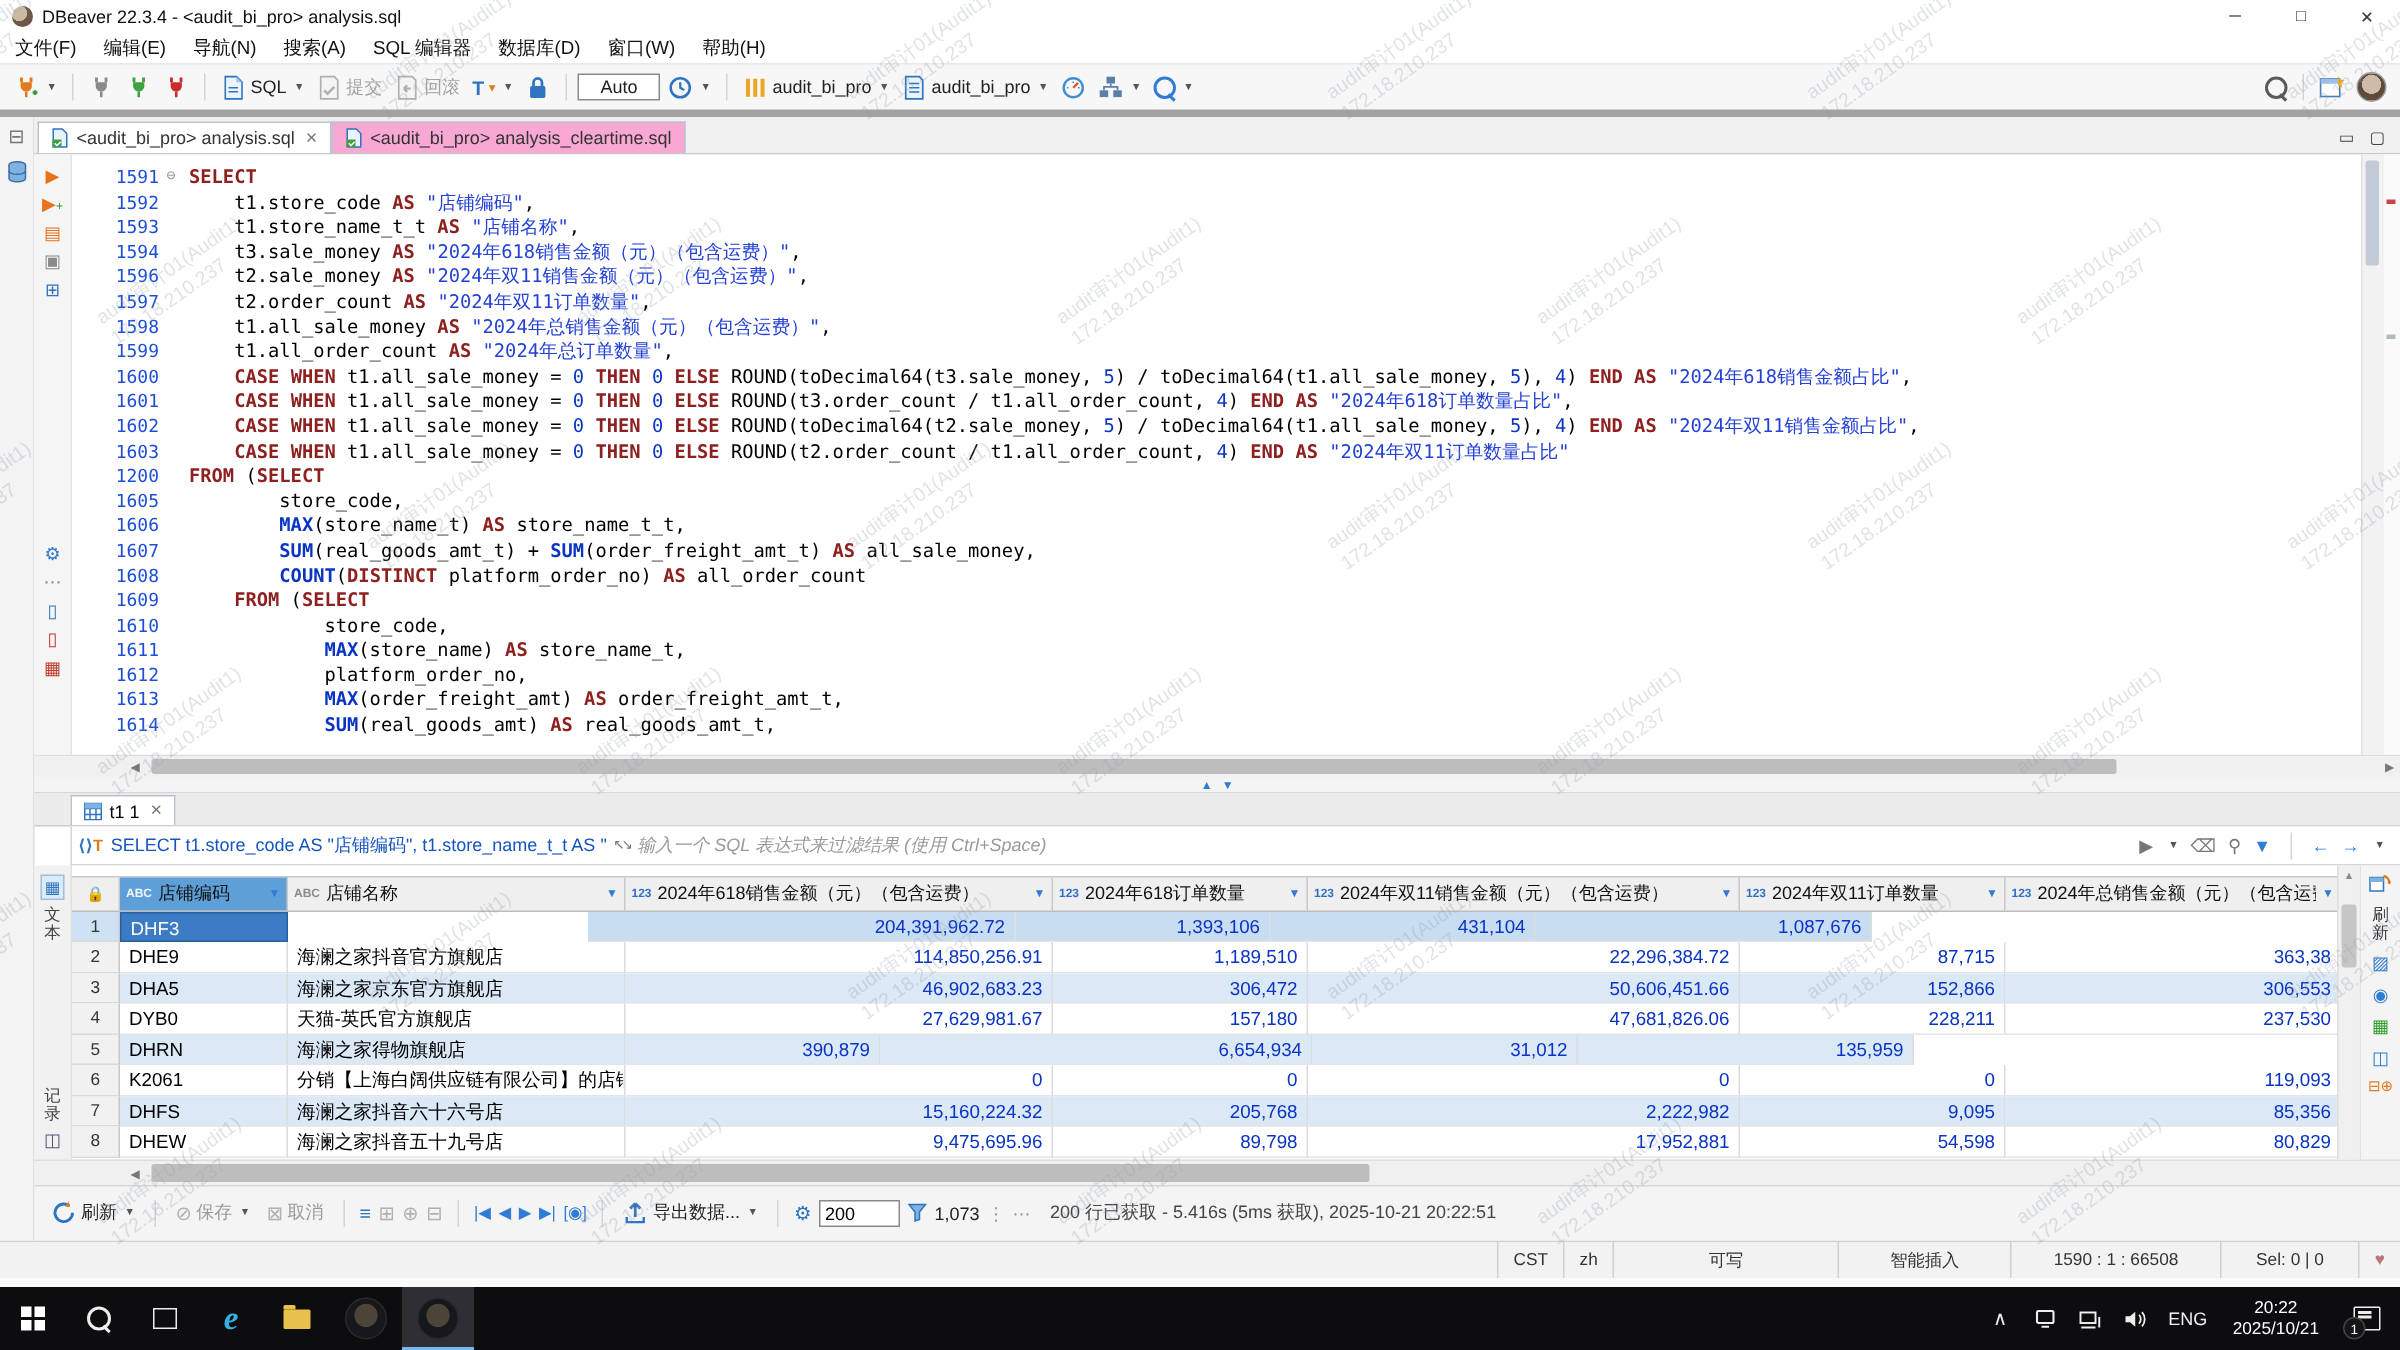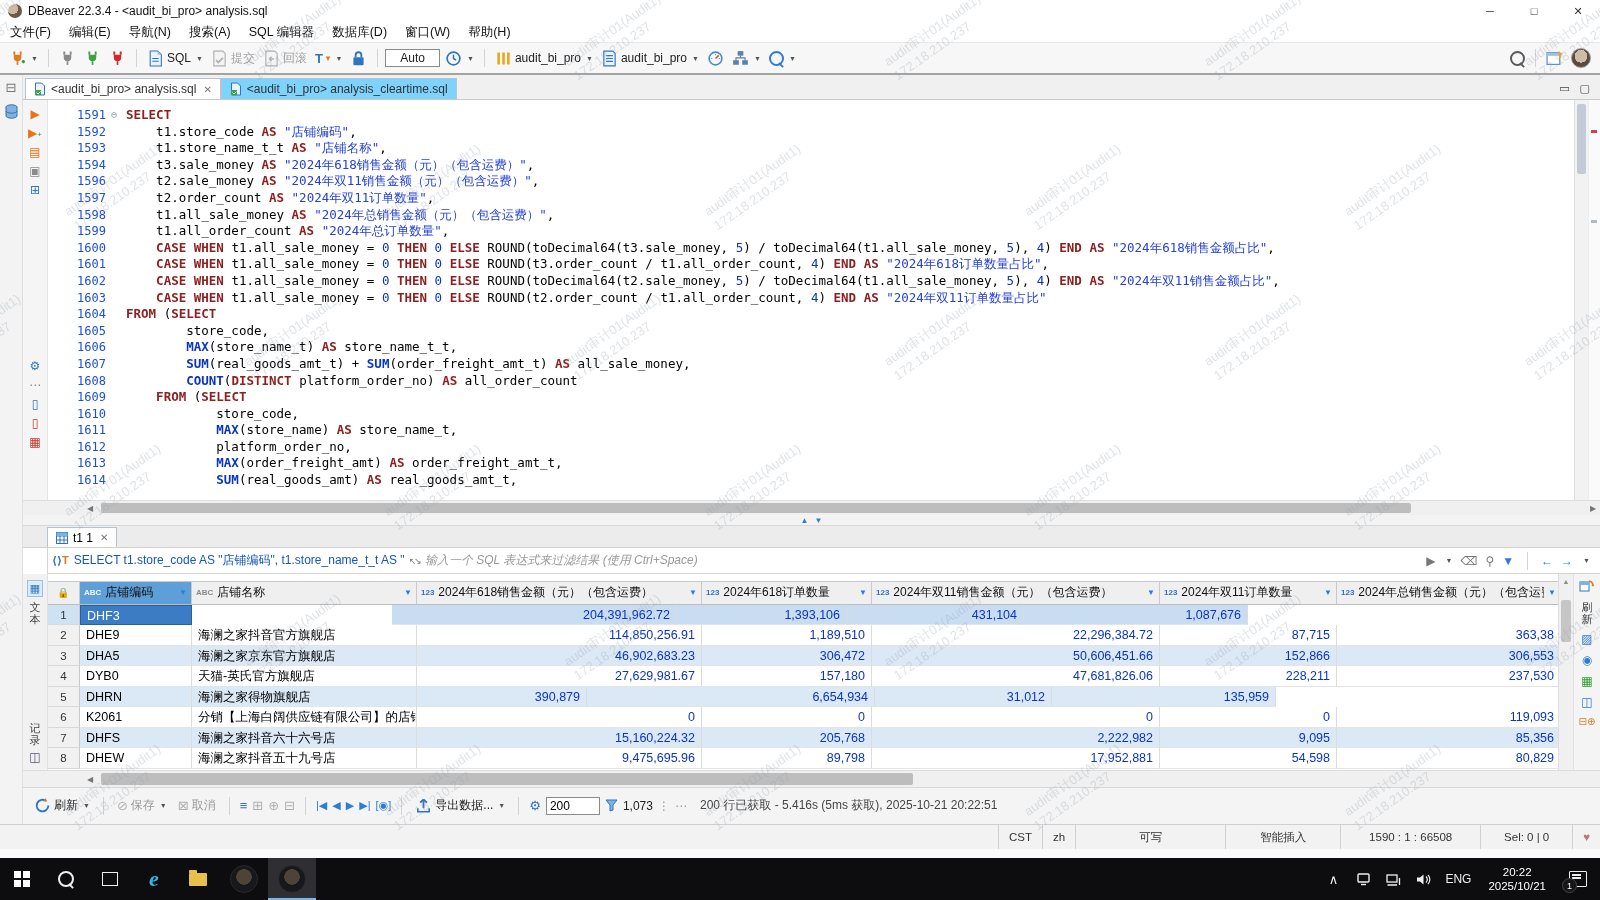--- a/index.html
+++ b/index.html
@@ -8,40 +8,40 @@
 
   
   .titlebar{height:22px;display:flex;align-items:center;padding:0 0 0 8px;background:#fff;font-size:12px;color:#111}
   .appicon{width:14px;height:14px;border-radius:50%;background:radial-gradient(circle at 35% 35%,#cbb9a4 0 40%,#6e5847 41% 100%);margin-right:6px;flex:0 0 auto}
   .wincontrols{margin-left:auto;display:flex;height:22px}
   .winbtn{width:44px;display:flex;align-items:center;justify-content:center;font-size:11px;color:#333}
   
   .menubar{height:20px;display:flex;align-items:center;gap:18px;padding:0 10px;font-size:12.5px;color:#111;background:#fff}
   .menu-item{cursor:default}
   
-  .toolbar{height:30px;display:flex;align-items:center;padding:0 6px;background:#f7f7f7;border-top:1px solid #e8e8e8;border-bottom:2px solid #a3a3a3;font-size:12px;color:#222;gap:2px}
+  .toolbar{height:30px;display:flex;align-items:center;padding:0 6px;background:#f7f7f7;border-top:1px solid #e8e8e8;border-bottom:5px solid #a3a3a3;font-size:12px;color:#222;gap:2px}
   .tsep{width:1px;height:18px;background:#d4d4d4;margin:0 5px}
   .tbtn{display:flex;align-items:center;gap:3px;padding:2px 3px;border-radius:2px}
   .dd{font-size:7px;color:#555;margin-left:2px}
   .disabled{color:#a3a3a3}
   .txbox{border:1px solid #8a8a8a;background:#fff;padding:1px 14px;font-size:12px}
   .toolbar .grow{flex:1}
   .ico{display:inline-flex;align-items:center;justify-content:center;width:17px;height:17px}
   .mag{position:relative;width:11px;height:11px;border:2px solid #5a5a5a;border-radius:50%}
   .mag::after{content:"";position:absolute;width:2px;height:6px;background:#5a5a5a;left:9px;top:9px;transform:rotate(-45deg)}
   .mag.blue{border-color:#2f7bd6}.mag.blue::after{background:#2f7bd6}
   .avatar{width:18px;height:18px;border-radius:50%;background:radial-gradient(circle at 50% 40%,#cdbca8 0 45%,#5d4a3a 46% 100%);border:1px solid #999}
   .glyph{font-size:13px;line-height:1}
   
   .workbench{display:flex;height:749px}
   .rail{width:22px;background:#f3f3f3;border-right:1px solid #e0e0e0;display:flex;flex-direction:column;align-items:center;padding-top:6px;gap:10px;font-size:12px;color:#666}
   .maincol{flex:1;display:flex;flex-direction:column;min-width:0}
   
   .tabbar{height:24px;display:flex;align-items:flex-end;background:#f0f0f0;border-bottom:1px solid #c8c8c8;padding-left:2px;font-size:12px}
-  .etab{display:flex;align-items:center;gap:5px;padding:3px 8px;border:1px solid #b9c3cf;border-bottom:none;background:#7dd3fc;color:#333;height:21px;box-sizing:border-box}
+  .etab{display:flex;align-items:center;gap:5px;padding:3px 8px;border:1px solid #b9c3cf;border-bottom:none;background:#f9a8d4;color:#333;height:21px;box-sizing:border-box}
   .etab.active{background:#fff;font-weight:normal}
   .tabx{color:#777;font-size:10px;margin-left:2px}
   .panelbtns{margin-left:auto;display:flex;gap:10px;padding:0 10px 4px 0;color:#444;font-size:11px}
   
   .editorwrap{height:400px;display:flex;min-width:0;position:relative;background:#fff}
   .gutterstrip{width:24px;background:#f5f5f5;border-right:1px solid #e4e4e4;display:flex;flex-direction:column;align-items:center;padding-top:8px;gap:7px}
   .gicon{font-size:12px;line-height:1}
   .editor{flex:1;overflow:hidden;padding-top:7px;font-family:"DejaVu Sans Mono","Liberation Mono",monospace;font-size:12.5px}
   .cl{display:flex;height:16.6px;line-height:16.6px;white-space:pre}
   .ln{width:58px;text-align:right;padding-right:5px;color:#1d4ed8;font-size:12px;flex:0 0 auto}
@@ -346,21 +346,21 @@
             <div class="cl"><span class="ln">1593</span><span class="fold"></span><span class="code">    t1.store_name_t_t <span class="kw">AS</span> <span class="str">"店铺名称"</span>,</span></div>
             <div class="cl"><span class="ln">1594</span><span class="fold"></span><span class="code">    t3.sale_money <span class="kw">AS</span> <span class="str">"2024年618销售金额（元）（包含运费）"</span>,</span></div>
             <div class="cl"><span class="ln">1596</span><span class="fold"></span><span class="code">    t2.sale_money <span class="kw">AS</span> <span class="str">"2024年双11销售金额（元）（包含运费）"</span>,</span></div>
             <div class="cl"><span class="ln">1597</span><span class="fold"></span><span class="code">    t2.order_count <span class="kw">AS</span> <span class="str">"2024年双11订单数量"</span>,</span></div>
             <div class="cl"><span class="ln">1598</span><span class="fold"></span><span class="code">    t1.all_sale_money <span class="kw">AS</span> <span class="str">"2024年总销售金额（元）（包含运费）"</span>,</span></div>
             <div class="cl"><span class="ln">1599</span><span class="fold"></span><span class="code">    t1.all_order_count <span class="kw">AS</span> <span class="str">"2024年总订单数量"</span>,</span></div>
             <div class="cl"><span class="ln">1600</span><span class="fold"></span><span class="code">    <span class="kw">CASE</span> <span class="kw">WHEN</span> t1.all_sale_money = <span class="num">0</span> <span class="kw">THEN</span> <span class="num">0</span> <span class="kw">ELSE</span> ROUND(toDecimal64(t3.sale_money, <span class="num">5</span>) / toDecimal64(t1.all_sale_money, <span class="num">5</span>), <span class="num">4</span>) <span class="kw">END</span> <span class="kw">AS</span> <span class="str">"2024年618销售金额占比"</span>,</span></div>
             <div class="cl"><span class="ln">1601</span><span class="fold"></span><span class="code">    <span class="kw">CASE</span> <span class="kw">WHEN</span> t1.all_sale_money = <span class="num">0</span> <span class="kw">THEN</span> <span class="num">0</span> <span class="kw">ELSE</span> ROUND(t3.order_count / t1.all_order_count, <span class="num">4</span>) <span class="kw">END</span> <span class="kw">AS</span> <span class="str">"2024年618订单数量占比"</span>,</span></div>
             <div class="cl"><span class="ln">1602</span><span class="fold"></span><span class="code">    <span class="kw">CASE</span> <span class="kw">WHEN</span> t1.all_sale_money = <span class="num">0</span> <span class="kw">THEN</span> <span class="num">0</span> <span class="kw">ELSE</span> ROUND(toDecimal64(t2.sale_money, <span class="num">5</span>) / toDecimal64(t1.all_sale_money, <span class="num">5</span>), <span class="num">4</span>) <span class="kw">END</span> <span class="kw">AS</span> <span class="str">"2024年双11销售金额占比"</span>,</span></div>
             <div class="cl"><span class="ln">1603</span><span class="fold"></span><span class="code">    <span class="kw">CASE</span> <span class="kw">WHEN</span> t1.all_sale_money = <span class="num">0</span> <span class="kw">THEN</span> <span class="num">0</span> <span class="kw">ELSE</span> ROUND(t2.order_count / t1.all_order_count, <span class="num">4</span>) <span class="kw">END</span> <span class="kw">AS</span> <span class="str">"2024年双11订单数量占比"</span></span></div>
-            <div class="cl"><span class="ln">1604</span><span class="fold"></span><span class="code"><span class="kw">FROM</span> (<span class="kw">SELECT</span></span></div>
+            <div class="cl"><span class="ln">1200</span><span class="fold"></span><span class="code"><span class="kw">FROM</span> (<span class="kw">SELECT</span></span></div>
             <div class="cl"><span class="ln">1605</span><span class="fold"></span><span class="code">        store_code,</span></div>
             <div class="cl"><span class="ln">1606</span><span class="fold"></span><span class="code">        <span class="fn">MAX</span>(store_name_t) <span class="kw">AS</span> store_name_t_t,</span></div>
             <div class="cl"><span class="ln">1607</span><span class="fold"></span><span class="code">        <span class="fn">SUM</span>(real_goods_amt_t) + <span class="fn">SUM</span>(order_freight_amt_t) <span class="kw">AS</span> all_sale_money,</span></div>
             <div class="cl"><span class="ln">1608</span><span class="fold"></span><span class="code">        <span class="fn">COUNT</span>(<span class="kw">DISTINCT</span> platform_order_no) <span class="kw">AS</span> all_order_count</span></div>
             <div class="cl"><span class="ln">1609</span><span class="fold"></span><span class="code">    <span class="kw">FROM</span> (<span class="kw">SELECT</span></span></div>
             <div class="cl"><span class="ln">1610</span><span class="fold"></span><span class="code">            store_code,</span></div>
             <div class="cl"><span class="ln">1611</span><span class="fold"></span><span class="code">            <span class="fn">MAX</span>(store_name) <span class="kw">AS</span> store_name_t,</span></div>
             <div class="cl"><span class="ln">1612</span><span class="fold"></span><span class="code">            platform_order_no,</span></div>
             <div class="cl"><span class="ln">1613</span><span class="fold"></span><span class="code">            <span class="fn">MAX</span>(order_freight_amt) <span class="kw">AS</span> order_freight_amt_t,</span></div>
             <div class="cl"><span class="ln">1614</span><span class="fold"></span><span class="code">            <span class="fn">SUM</span>(real_goods_amt) <span class="kw">AS</span> real_goods_amt_t,</span></div>

